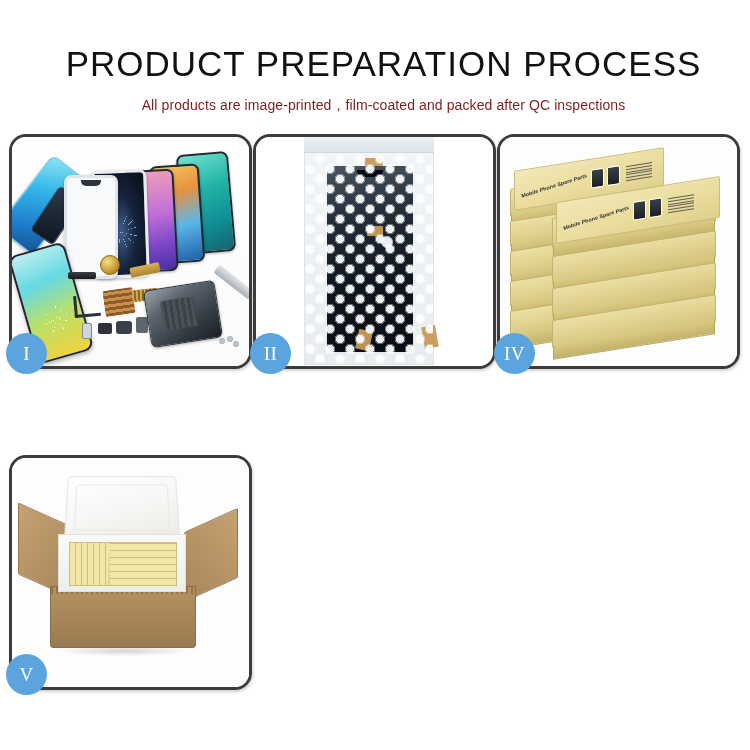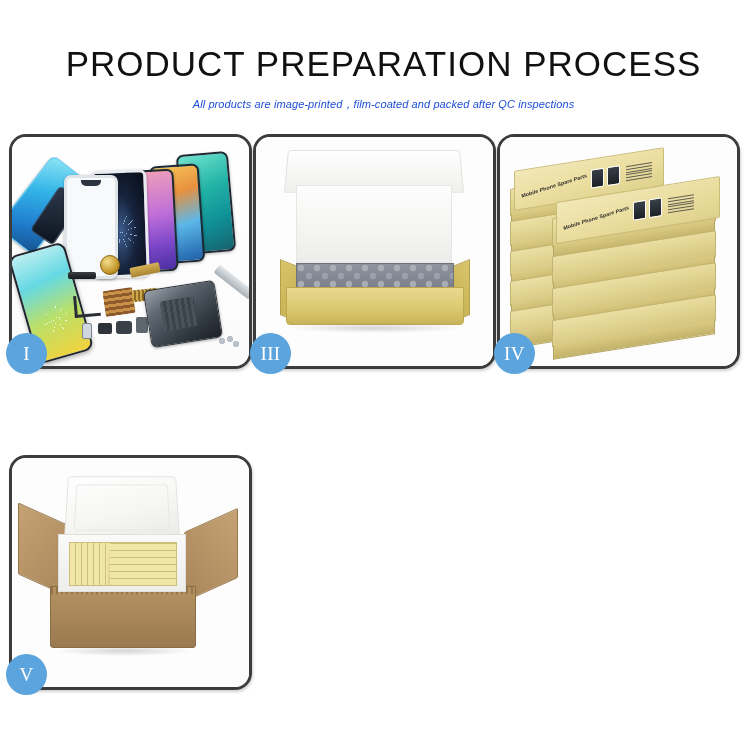--- a/index.html
+++ b/index.html
@@ -12,22 +12,22 @@
   .page { position: relative; width: 750px; height: 750px; background: #fff; }
 
   
   .header { position: absolute; left: 0; top: 0; width: 750px; text-align: center; padding-left: 17px; }
   .title {
     font-size: 35px; font-weight: 400; letter-spacing: 1.0px;
     color: #111111; line-height: 1; padding-top: 46px;
     font-family: "Liberation Sans", sans-serif;
   }
   .subtitle {
-    font-size: 11px; font-weight: 400; color: #1d4ed8;
-    padding-top: 16px; letter-spacing: .1px; font-style: italic;
+    font-size: 14px; font-weight: 400; color: #7f1d1d;
+    padding-top: 16px; letter-spacing: .1px;
   }
 
   
   .grid {
     position: absolute; left: 9px; top: 134px;
     width: 732px; height: 556px;
     display: grid;
     grid-template-columns: 243px 243px 243px;
     grid-template-rows: 235px 235px;
     column-gap: 1px; row-gap: 86px;
@@ -476,33 +476,37 @@
         <div class="small-part sp2"></div>
         <div class="small-part sp3"></div>
         <div class="small-part sp4"></div>
         <div class="back-plate"></div>
         <div class="tweezers"></div>
         <div class="screws"></div>
       </div>
       <div class="badge">I</div>
     </div>
 
-
     <div class="panel">
-      <div class="panel-inner p3">
-        <div class="b3-back-flap"></div>
-        <div class="b3-foam"></div>
-        <div class="b3-left-wall"></div>
-        <div class="b3-right-wall"></div>
-        <div class="b3-bubble"></div>
-        <div class="b3-front"></div>
-        <div class="b3-shadow"></div>
+      <div class="panel-inner p2">
+        <div class="pouch">
+          <div class="pouch-screen"></div>
+          <div class="tape tape1"></div>
+          <div class="tape tape2"></div>
+          <div class="tape tape3"></div>
+          <div class="tape tape4"></div>
+          <div class="conn-dot"></div>
+          <div class="bubbles"></div>
+          <div class="bubbles2"></div>
+        </div>
+        <div class="pouch-lip"></div>
       </div>
-      <div class="badge">III</div>
+      <div class="badge">II</div>
     </div>
+
 
     <div class="panel">
       <div class="panel-inner p4">
         <div class="stack">
           <div class="sbox sb-r1">
               <span class="side"></span>
             </div>
           <div class="sbox sb-r2">
               <span class="side"></span>
             </div>

